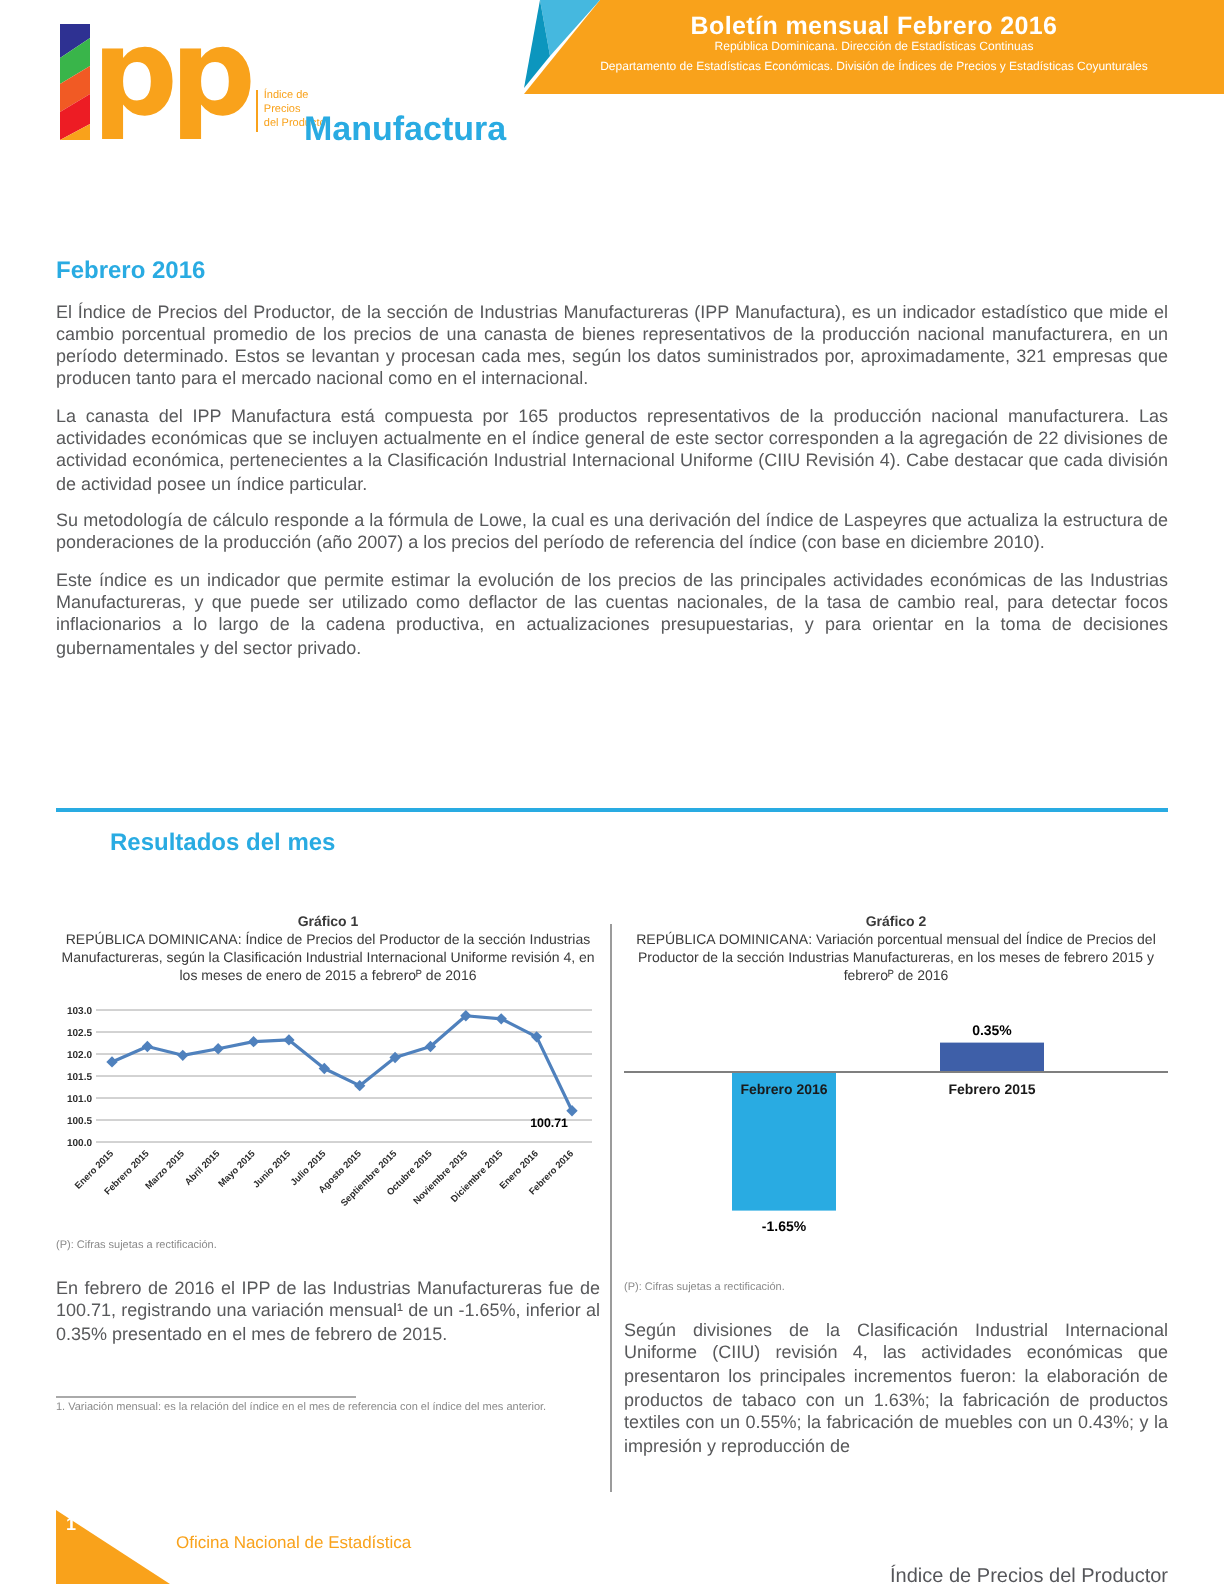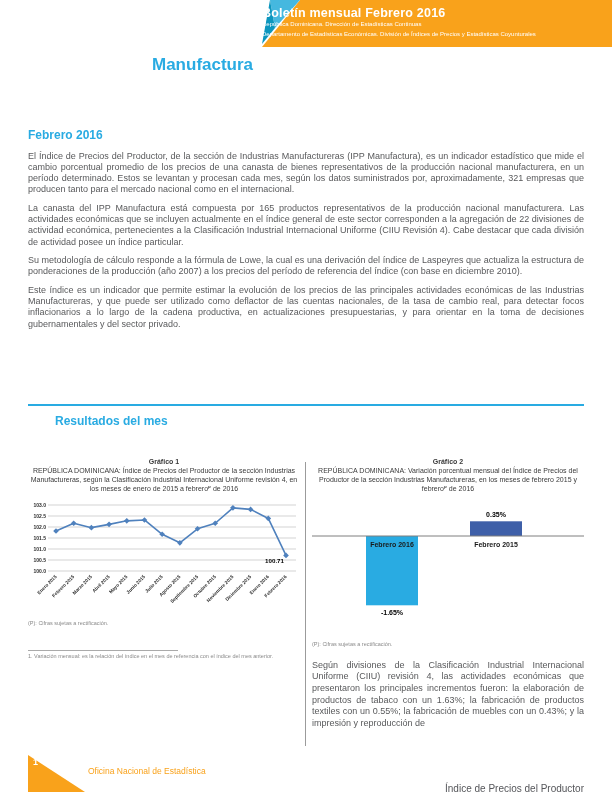--- a/index.html
+++ b/index.html
@@ -11,21 +11,21 @@
   .logo-pp{font-family:"DejaVu Sans",sans-serif;font-weight:bold;font-size:60px;line-height:50px;
            color:#F9A21B;letter-spacing:-4px;margin-left:1px;}
   .logo-caption{align-self:flex-end;margin-left:4px;margin-bottom:4px;padding-left:3px;
                 border-left:1px solid #F9A21B;font-size:5.5px;line-height:1.25;color:#F9A21B;}
   .manufactura{position:absolute;left:152px;top:55px;font-size:17px;font-weight:bold;color:#29ABE2;}
   
   .banner{position:absolute;left:262px;top:0;width:350px;height:47px;}
   .banner-bg{position:absolute;inset:0;background:#F9A21B;
              clip-path:polygon(38px 0,100% 0,100% 100%,0 100%);}
   .banner-tris{position:absolute;left:0;top:0;}
-  .banner-text{position:absolute;inset:0;text-align:left;box-sizing:border-box;}
+  .banner-text{position:absolute;inset:0;text-align:center;box-sizing:border-box;}
   .banner-title{margin-top:6px;font-size:12.5px;font-weight:bold;color:#ffffff;letter-spacing:0.2px;}
   .banner-sub{font-size:6px;color:#ffffff;line-height:1.6;}
   
   .intro{position:absolute;left:28px;top:128px;width:556px;}
   .section-heading{font-size:12px;font-weight:bold;color:#29ABE2;margin:0 0 9px 0;}
   .intro p{font-size:9px;color:#58595B;text-align:justify;line-height:1.24;margin:0 0 7.5px 0;}
   .divider{position:absolute;left:28px;top:404px;width:556px;height:2px;background:#29ABE2;}
   .results-heading{position:absolute;left:28px;top:414px;font-size:12px;font-weight:bold;color:#29ABE2;margin:0;padding-left:27px;}
   
   .col{position:absolute;top:458px;width:272px;}
@@ -45,20 +45,35 @@
               clip-path:polygon(0 0,100% 100%,0 100%);}
   .page-number{position:absolute;left:33px;top:757px;font-size:9px;font-weight:bold;color:#ffffff;}
   .footer-left{position:absolute;left:88px;top:766px;font-size:8.5px;color:#F9A21B;}
   .footer-right{position:absolute;right:28px;top:783px;font-size:10px;color:#55565A;}
 </style>
 </head>
 <body>
 
 <div class="page">
 
+  <div class="logo">
+    <svg class="logo-stem" width="15" height="58" viewBox="0 0 15 58">
+      <polygon points="0,0 15,0 15,7 0,17" fill="#2E3192"></polygon>
+      <polygon points="0,17 15,7 15,21 0,30" fill="#39B54A"></polygon>
+      <polygon points="0,30 15,21 15,35 0,44" fill="#F15A24"></polygon>
+      <polygon points="0,44 15,35 15,50 0,58" fill="#ED1C24"></polygon>
+      <polygon points="0,58 15,50 15,58" fill="#F9A21B"></polygon>
+    </svg>
+    <span class="logo-pp">pp</span>
+    <span class="logo-caption">
+      <span>Índice de</span><br>
+      <span>Precios</span><br>
+      <span>del Productor</span>
+    </span>
+  </div>
   <div class="manufactura">Manufactura</div>
 
   <div class="banner">
     <div class="banner-bg"></div>
     <svg class="banner-tris" width="50" height="47" viewBox="0 0 50 47">
       <polygon points="8,0 38,0 13,28" fill="#45B8DF"></polygon>
       <polygon points="8,0 13,28 0,44" fill="#0C96BE"></polygon>
     </svg>
     <div class="banner-text">
       <div class="banner-title">Boletín mensual Febrero 2016</div>
@@ -121,20 +136,21 @@
         <text transform="translate(152.84615384615384,78) rotate(-45)" text-anchor="end" font-size="4.7" font-weight="bold" fill="#2b2b2b">Agosto 2015</text>
         <text transform="translate(170.53846153846155,78) rotate(-45)" text-anchor="end" font-size="4.7" font-weight="bold" fill="#2b2b2b">Septiembre 2015</text>
         <text transform="translate(188.23076923076923,78) rotate(-45)" text-anchor="end" font-size="4.7" font-weight="bold" fill="#2b2b2b">Octubre 2015</text>
         <text transform="translate(205.92307692307693,78) rotate(-45)" text-anchor="end" font-size="4.7" font-weight="bold" fill="#2b2b2b">Noviembre 2015</text>
         <text transform="translate(223.6153846153846,78) rotate(-45)" text-anchor="end" font-size="4.7" font-weight="bold" fill="#2b2b2b">Diciembre 2015</text>
         <text transform="translate(241.30769230769232,78) rotate(-45)" text-anchor="end" font-size="4.7" font-weight="bold" fill="#2b2b2b">Enero 2016</text>
         <text transform="translate(259,78) rotate(-45)" text-anchor="end" font-size="4.7" font-weight="bold" fill="#2b2b2b">Febrero 2016</text>
         <text x="256" y="64.38000000000014" text-anchor="end" font-size="6.2" font-weight="bold" fill="#000">100.71</text>
       </svg>
     <div class="chart-note">(P): Cifras sujetas a rectificación.</div>
+    <p>En febrero de 2016 el IPP de las Industrias Manufactureras fue de 100.71, registrando una variación mensual¹ de un -1.65%, inferior al 0.35% presentado en el mes de febrero de 2015.</p>
     <div class="footnote-rule"></div>
     <div class="footnote">1. Variación mensual: es la relación del índice en el mes de referencia con el índice del mes anterior.</div>
   </div>
 
   <div class="vsep"></div>
 
   <div class="col col-right">
     <div class="chart-label">Gráfico 2</div>
     <div class="chart-title">REPÚBLICA DOMINICANA: Variación porcentual mensual del Índice de Precios del Productor de la sección Industrias Manufactureras, en los meses de febrero 2015 y febreroᴾ de 2016</div>
     <svg class="chart-svg" id="bar-chart" width="272" height="130" viewBox="0 0 272 130" style="margin-top:14px;">

